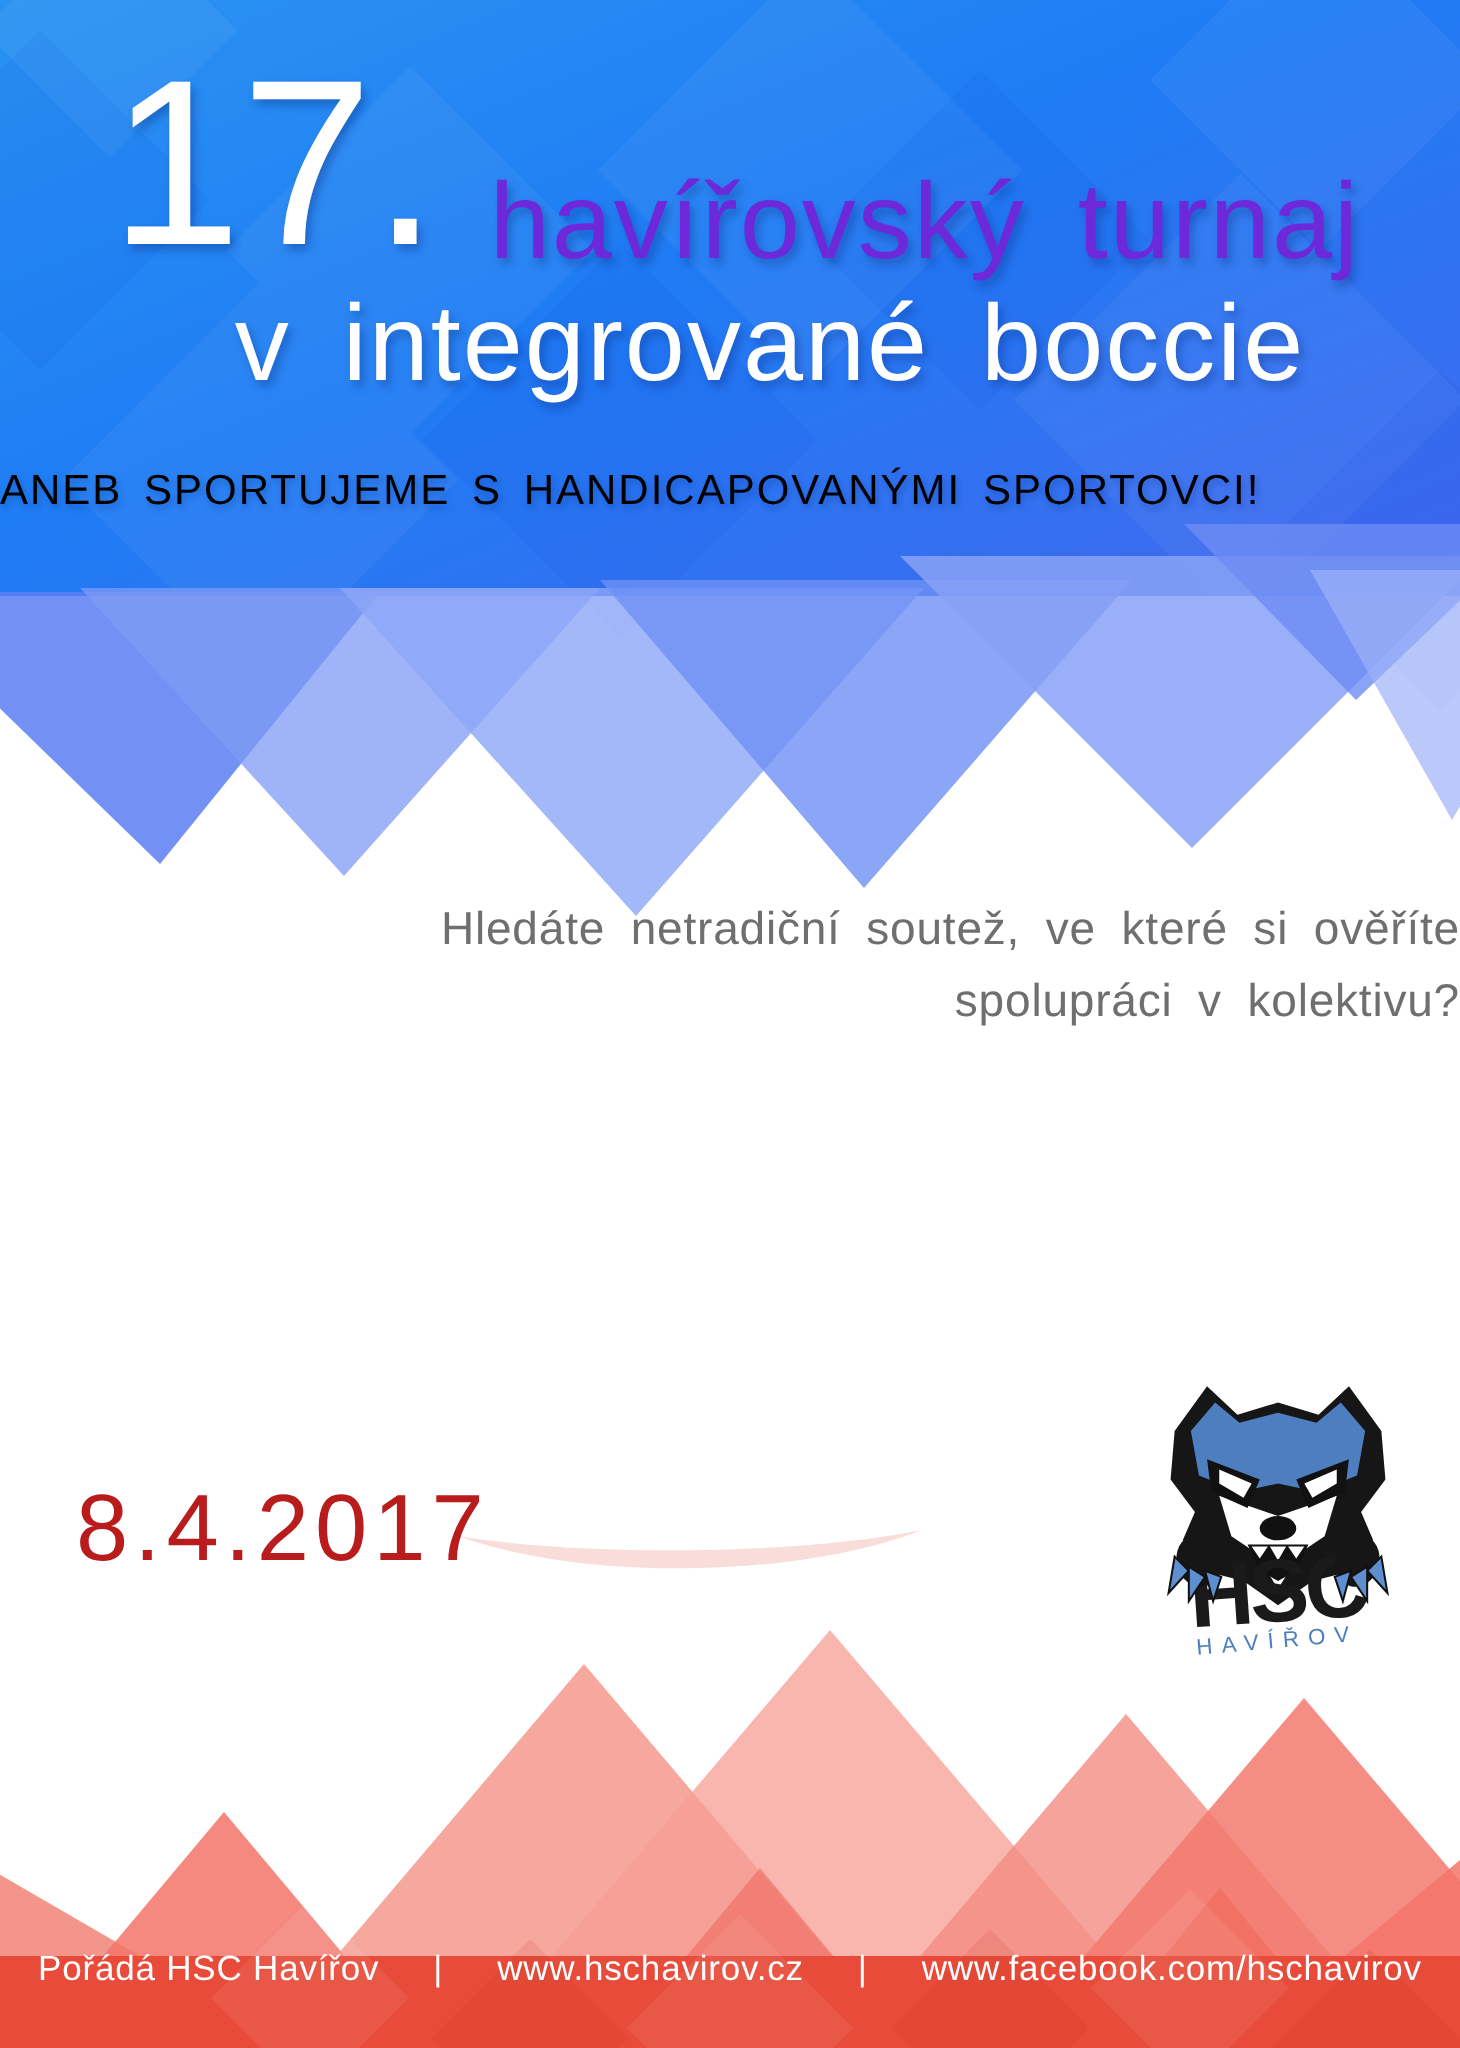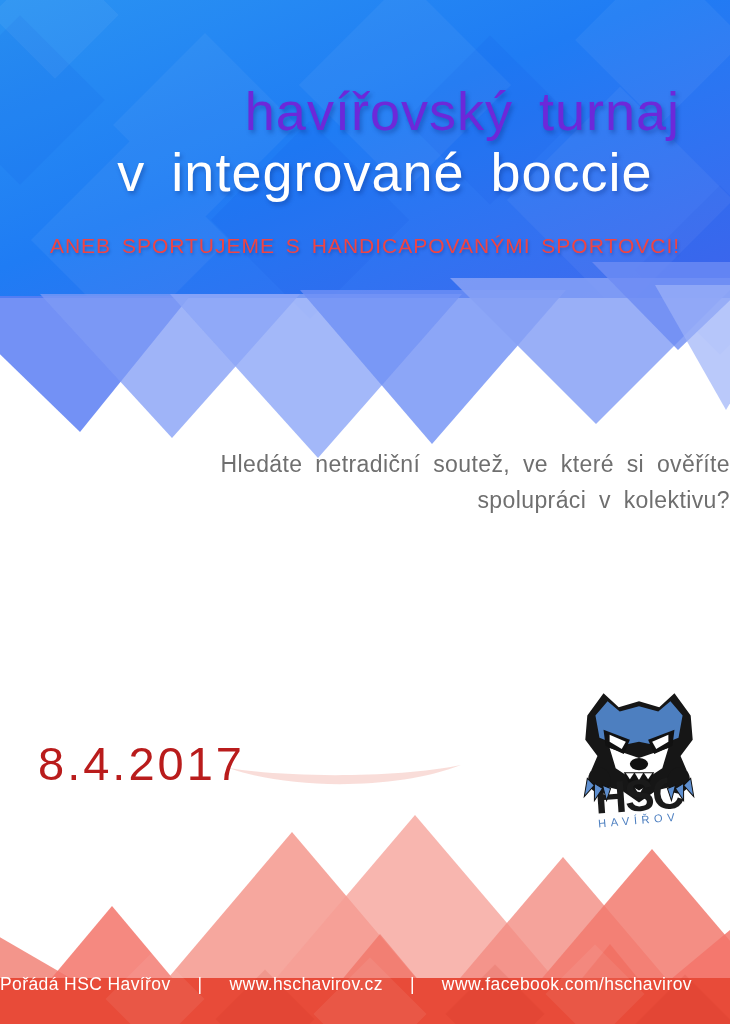--- a/index.html
+++ b/index.html
@@ -16,21 +16,21 @@
   }
   .title-line1{
     position:absolute;right:50px;top:80px;font-size:54px;color:#6d28d9;letter-spacing:1px;
     word-spacing:10px;text-shadow:2px 3px 4px rgba(8,40,120,.35);
   }
   .title-line2{
     position:absolute;left:75px;right:35px;top:141px;font-size:54px;color:#fff;text-align:center;
     letter-spacing:1px;word-spacing:10px;text-shadow:2px 3px 4px rgba(8,40,120,.35);
   }
   .subtitle{
-    position:absolute;left:0;right:0;top:234px;font-size:21px;color:#ef4444;text-align:center;
+    position:absolute;left:0;right:0;top:234px;font-size:21px;color:#000000;
     letter-spacing:1px;word-spacing:4px;text-shadow:1px 2px 3px rgba(8,40,120,.3);
   }
   
   .intro{
     position:absolute;left:0;right:0;top:446px;text-align:right;color:#6f6f6f;
     font-size:23px;line-height:36px;letter-spacing:.4px;word-spacing:6px;
   }
   .bodypar{
     position:absolute;left:0;right:0;top:529px;text-align:center;color:#6f6f6f;
     font-size:23px;line-height:34px;letter-spacing:.4px;word-spacing:6px;
@@ -41,21 +41,21 @@
   }
   .date{
     position:absolute;left:38px;top:736px;color:#b91c1c;font-size:47px;letter-spacing:3px;
   }
   .crescent{position:absolute;left:225px;top:760px;}
   
   .logo{position:absolute;left:563px;top:681px;width:152px;height:152px;}
   
   .mountains{position:absolute;left:0;bottom:0;}
   .footer-text{
-    position:absolute;left:0;right:0;top:974px;display:flex;justify-content:flex-start;
+    position:absolute;left:0;right:0;top:974px;display:flex;justify-content:center;
     align-items:center;gap:27px;color:#ffffff;font-size:17.5px;letter-spacing:.4px;
   }
 </style>
 </head>
 <body>
 
 <div class="poster">
 
   <svg class="header-bg" width="730" height="470" viewBox="0 0 730 470">
     <defs>
@@ -84,20 +84,21 @@
 
     <polygon points="-60,296 190,296 80,432" fill="#5b7ef3" opacity="0.85"></polygon>
     <polygon points="40,294 300,294 172,438" fill="#7f9bf6" opacity="0.75"></polygon>
     <polygon points="170,294 462,294 318,458" fill="#8ca6f7" opacity="0.8"></polygon>
     <polygon points="300,290 566,290 432,444" fill="#6f90f5" opacity="0.8"></polygon>
     <polygon points="450,278 742,278 596,424" fill="#87a1f6" opacity="0.85"></polygon>
     <polygon points="592,262 770,262 678,350" fill="#6d8cf4" opacity="0.8"></polygon>
     <polygon points="655,285 800,285 726,410" fill="#9db2f8" opacity="0.7"></polygon>
   </svg>
 
+  <div class="title-number">17.</div>
   <div class="title-line1">havířovský turnaj</div>
   <div class="title-line2">v integrované boccie</div>
   <div class="subtitle">ANEB SPORTUJEME S HANDICAPOVANÝMI SPORTOVCI!</div>
 
   <div class="intro">
     <div>Hledáte netradiční soutež, ve které si ověříte</div>
     <div>spolupráci v kolektivu?</div>
   </div>
 
 

